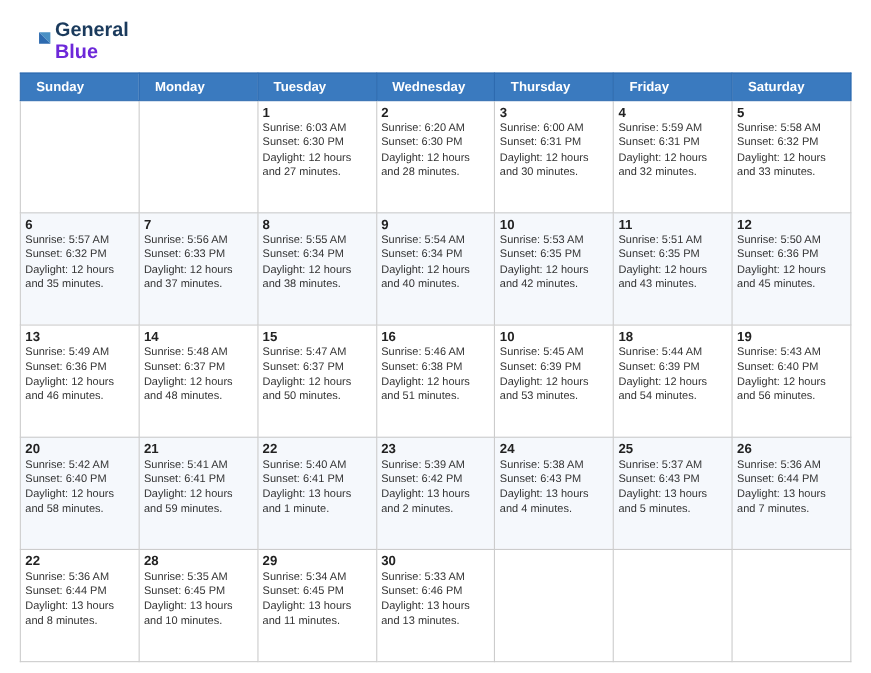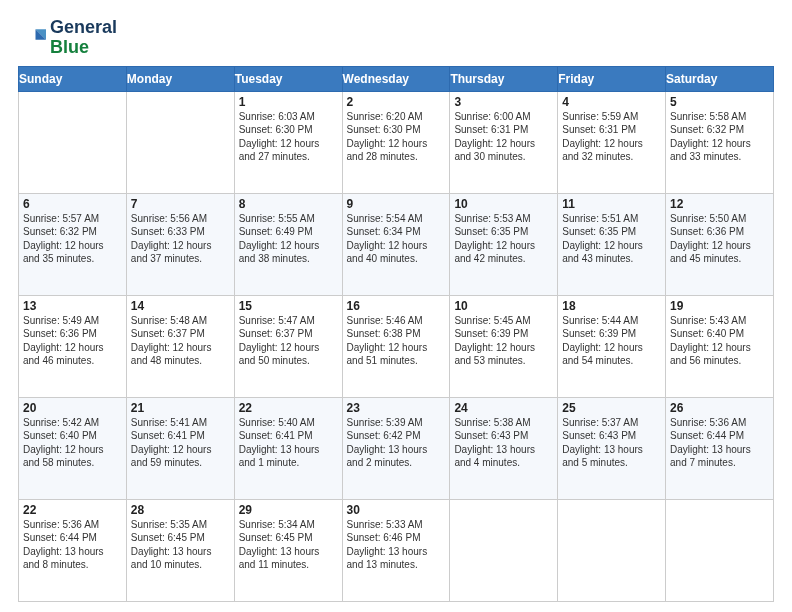--- a/index.html
+++ b/index.html
@@ -28,21 +28,21 @@
       align-items: center;
       gap: 4px;
     }
     .logo-text {
       font-size: 18px;
       font-weight: bold;
       color: #1a3a5c;
       line-height: 1.1;
     }
     .logo-text span {
-      color: #15803d;
+      color: #6d28d9;
       text-align: right;
     }
     .logo-icon {
       width: 28px;
       height: 28px;
     }
     .title-block {
       text-align: right;
     }
     .main-title {
@@ -59,21 +59,21 @@
       border: 1px solid #ccc;
       border-collapse: collapse;
       width: 100%;
       table-layout: fixed;
     }
     .calendar th {
       background: #3a7abf;
       color: #fff;
       font-size: 12px;
       font-weight: bold;
-      padding: 5px 0;
+      padding: 5px 14px;
       text-align: left;
       border: 1px solid #2d6aaf;
     }
     .calendar td {
       border: 1px solid #ccc;
       vertical-align: top;
       padding: 3px 4px;
       font-size: 9.5px;
       color: #333;
       height: 82px;
@@ -177,21 +177,21 @@
           </td>
           <td>
             <div class="day-num">7</div>
             <div class="day-info">Sunrise: 5:56 AM
 Sunset: 6:33 PM
 Daylight: 12 hours and 37 minutes.</div>
           </td>
           <td>
             <div class="day-num">8</div>
             <div class="day-info">Sunrise: 5:55 AM
-Sunset: 6:49 PM
+Sunset: 6:34 PM
 Daylight: 12 hours and 38 minutes.</div>
           </td>
           <td>
             <div class="day-num">9</div>
             <div class="day-info">Sunrise: 5:54 AM
 Sunset: 6:34 PM
 Daylight: 12 hours and 40 minutes.</div>
           </td>
           <td>
             <div class="day-num">10</div>

